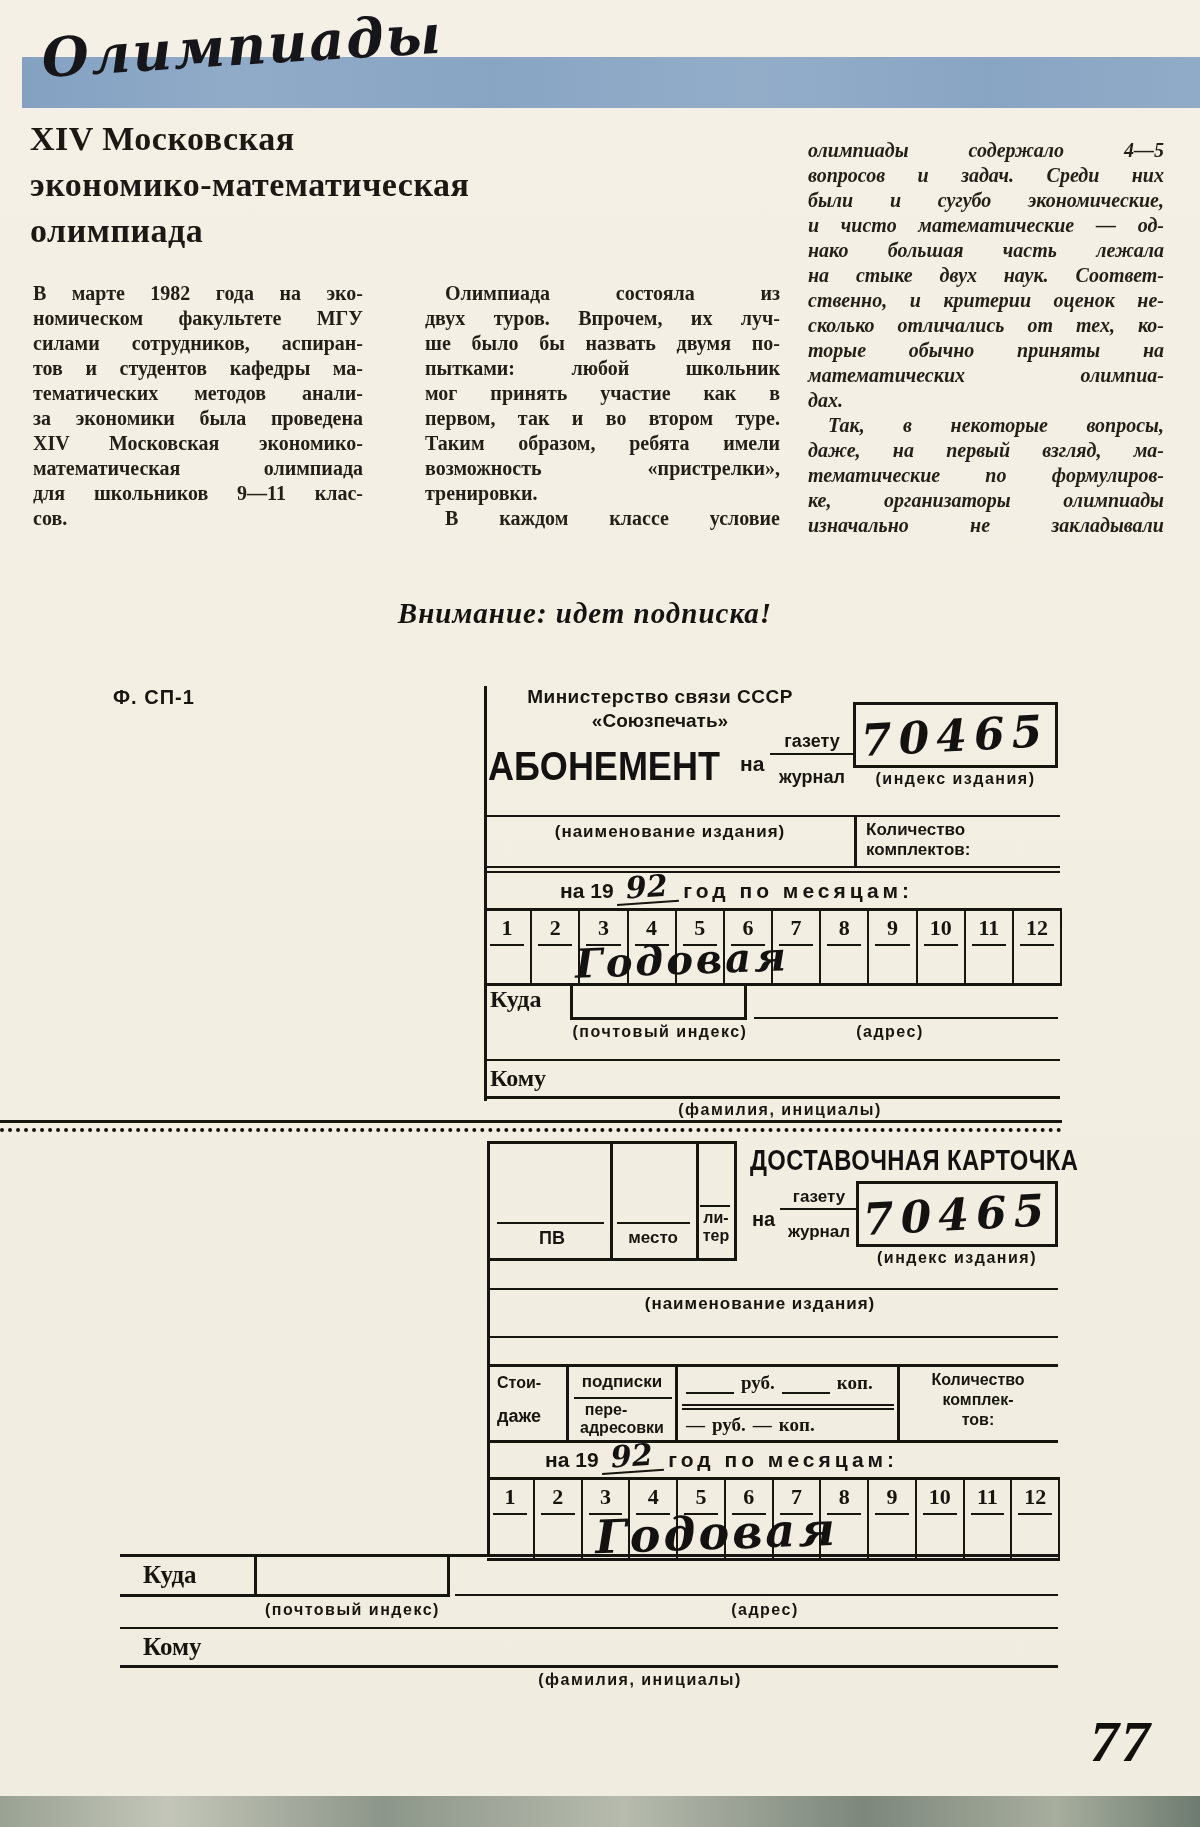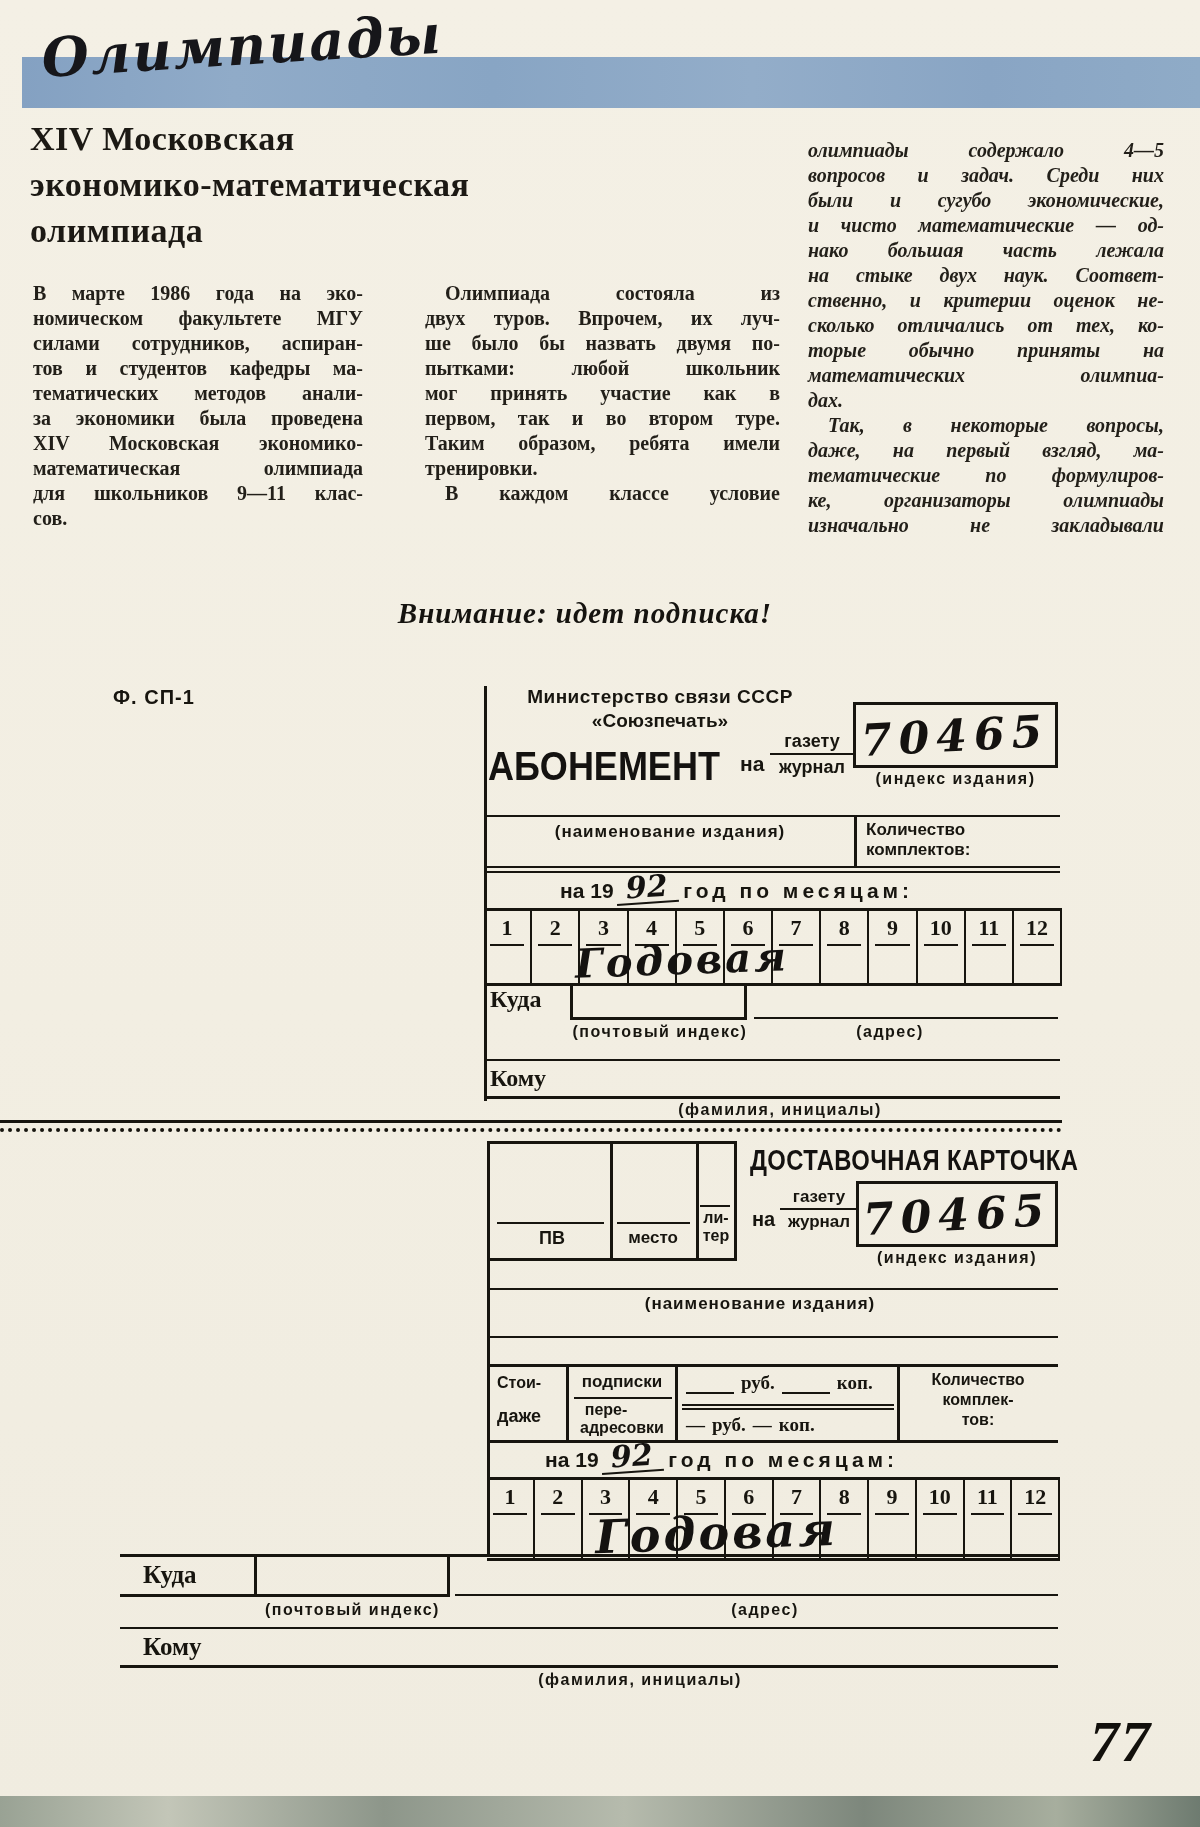--- a/index.html
+++ b/index.html
@@ -31,21 +31,21 @@
   .flabel{position:absolute;font-family:"Liberation Sans",sans-serif;font-weight:bold;color:#17150f;}
   .ctr{text-align:center;}
   .fserif{font-family:"Liberation Serif",serif;font-weight:bold;color:#17150f;position:absolute;}
   .cap{letter-spacing:1.5px;font-size:16px;}
   .hand{font-family:"DejaVu Serif",serif;font-style:italic;font-weight:bold;color:#141210;}
   .ibox{position:absolute;border:3px solid #17150f;display:flex;align-items:center;justify-content:center;}
   .ibox .hand{font-size:44px;letter-spacing:7px;transform:rotate(-3deg);}
   .fraction{position:absolute;font-family:"Liberation Sans",sans-serif;font-weight:bold;
     text-align:center;color:#17150f;}
   .fraction .ftop{display:block;border-bottom:2px solid #17150f;padding:0 3px 1px;}
-  .fraction .fbot{display:block;padding-top:2px;}
+  .fraction .fbot{display:block;padding-top:12px;}
   .yearline{position:absolute;display:flex;align-items:flex-start;font-family:"Liberation Sans",sans-serif;
     font-weight:bold;font-size:21px;color:#17150f;}
   .yearline .post{letter-spacing:4px;margin-left:4px;}
   .y92{font-size:30px;line-height:26px;border-bottom:2.5px solid #17150f;padding:0 10px 2px;
     margin:-5px 2px 0;transform:rotate(-4deg);}
   .months{position:absolute;display:flex;border-top:3px solid #17150f;border-bottom:3px solid #17150f;
     border-right:2px solid #17150f;}
   .mcell{flex:1;position:relative;border-left:2px solid #17150f;text-align:center;
     font-family:"Liberation Serif",serif;font-weight:bold;font-size:22px;line-height:34px;color:#17150f;}
   .mcell:first-child{border-left:none;}
@@ -70,39 +70,40 @@
 
 <div class="page">
 
   <div class="banner"></div>
   <div class="rubric">Олимпиады</div>
 
   <div class="title pre">XIV Московская
 экономико-математическая
 олимпиада</div>
   <div class="bodycol col1">
-      <div class="jline">В марте 1986 года на эко-</div>
+      <div class="jline">В марте 1982 года на эко-</div>
       <div class="jline">номическом факультете МГУ</div>
       <div class="jline">силами сотрудников, аспиран-</div>
       <div class="jline">тов и студентов кафедры ма-</div>
       <div class="jline">тематических методов анали-</div>
       <div class="jline">за экономики была проведена</div>
       <div class="jline">XIV Московская экономико-</div>
       <div class="jline">математическая олимпиада</div>
       <div class="jline">для школьников 9—11 клас-</div>
       <div class="jline short">сов.</div>
     </div>
   <div class="bodycol col2">
       <div class="jline"> Олимпиада состояла из</div>
       <div class="jline">двух туров. Впрочем, их луч-</div>
       <div class="jline">ше было бы назвать двумя по-</div>
       <div class="jline">пытками: любой школьник</div>
       <div class="jline">мог принять участие как в</div>
       <div class="jline">первом, так и во втором туре.</div>
       <div class="jline">Таким образом, ребята имели</div>
+      <div class="jline">возможность «пристрелки»,</div>
       <div class="jline short">тренировки.</div>
       <div class="jline"> В каждом классе условие</div>
     </div>
   <div class="bodycol col3">
       <div class="jline">олимпиады содержало 4—5</div>
       <div class="jline">вопросов и задач. Среди них</div>
       <div class="jline">были и сугубо экономические,</div>
       <div class="jline">и чисто математические — од-</div>
       <div class="jline">нако большая часть лежала</div>
       <div class="jline">на стыке двух наук. Соответ-</div>

